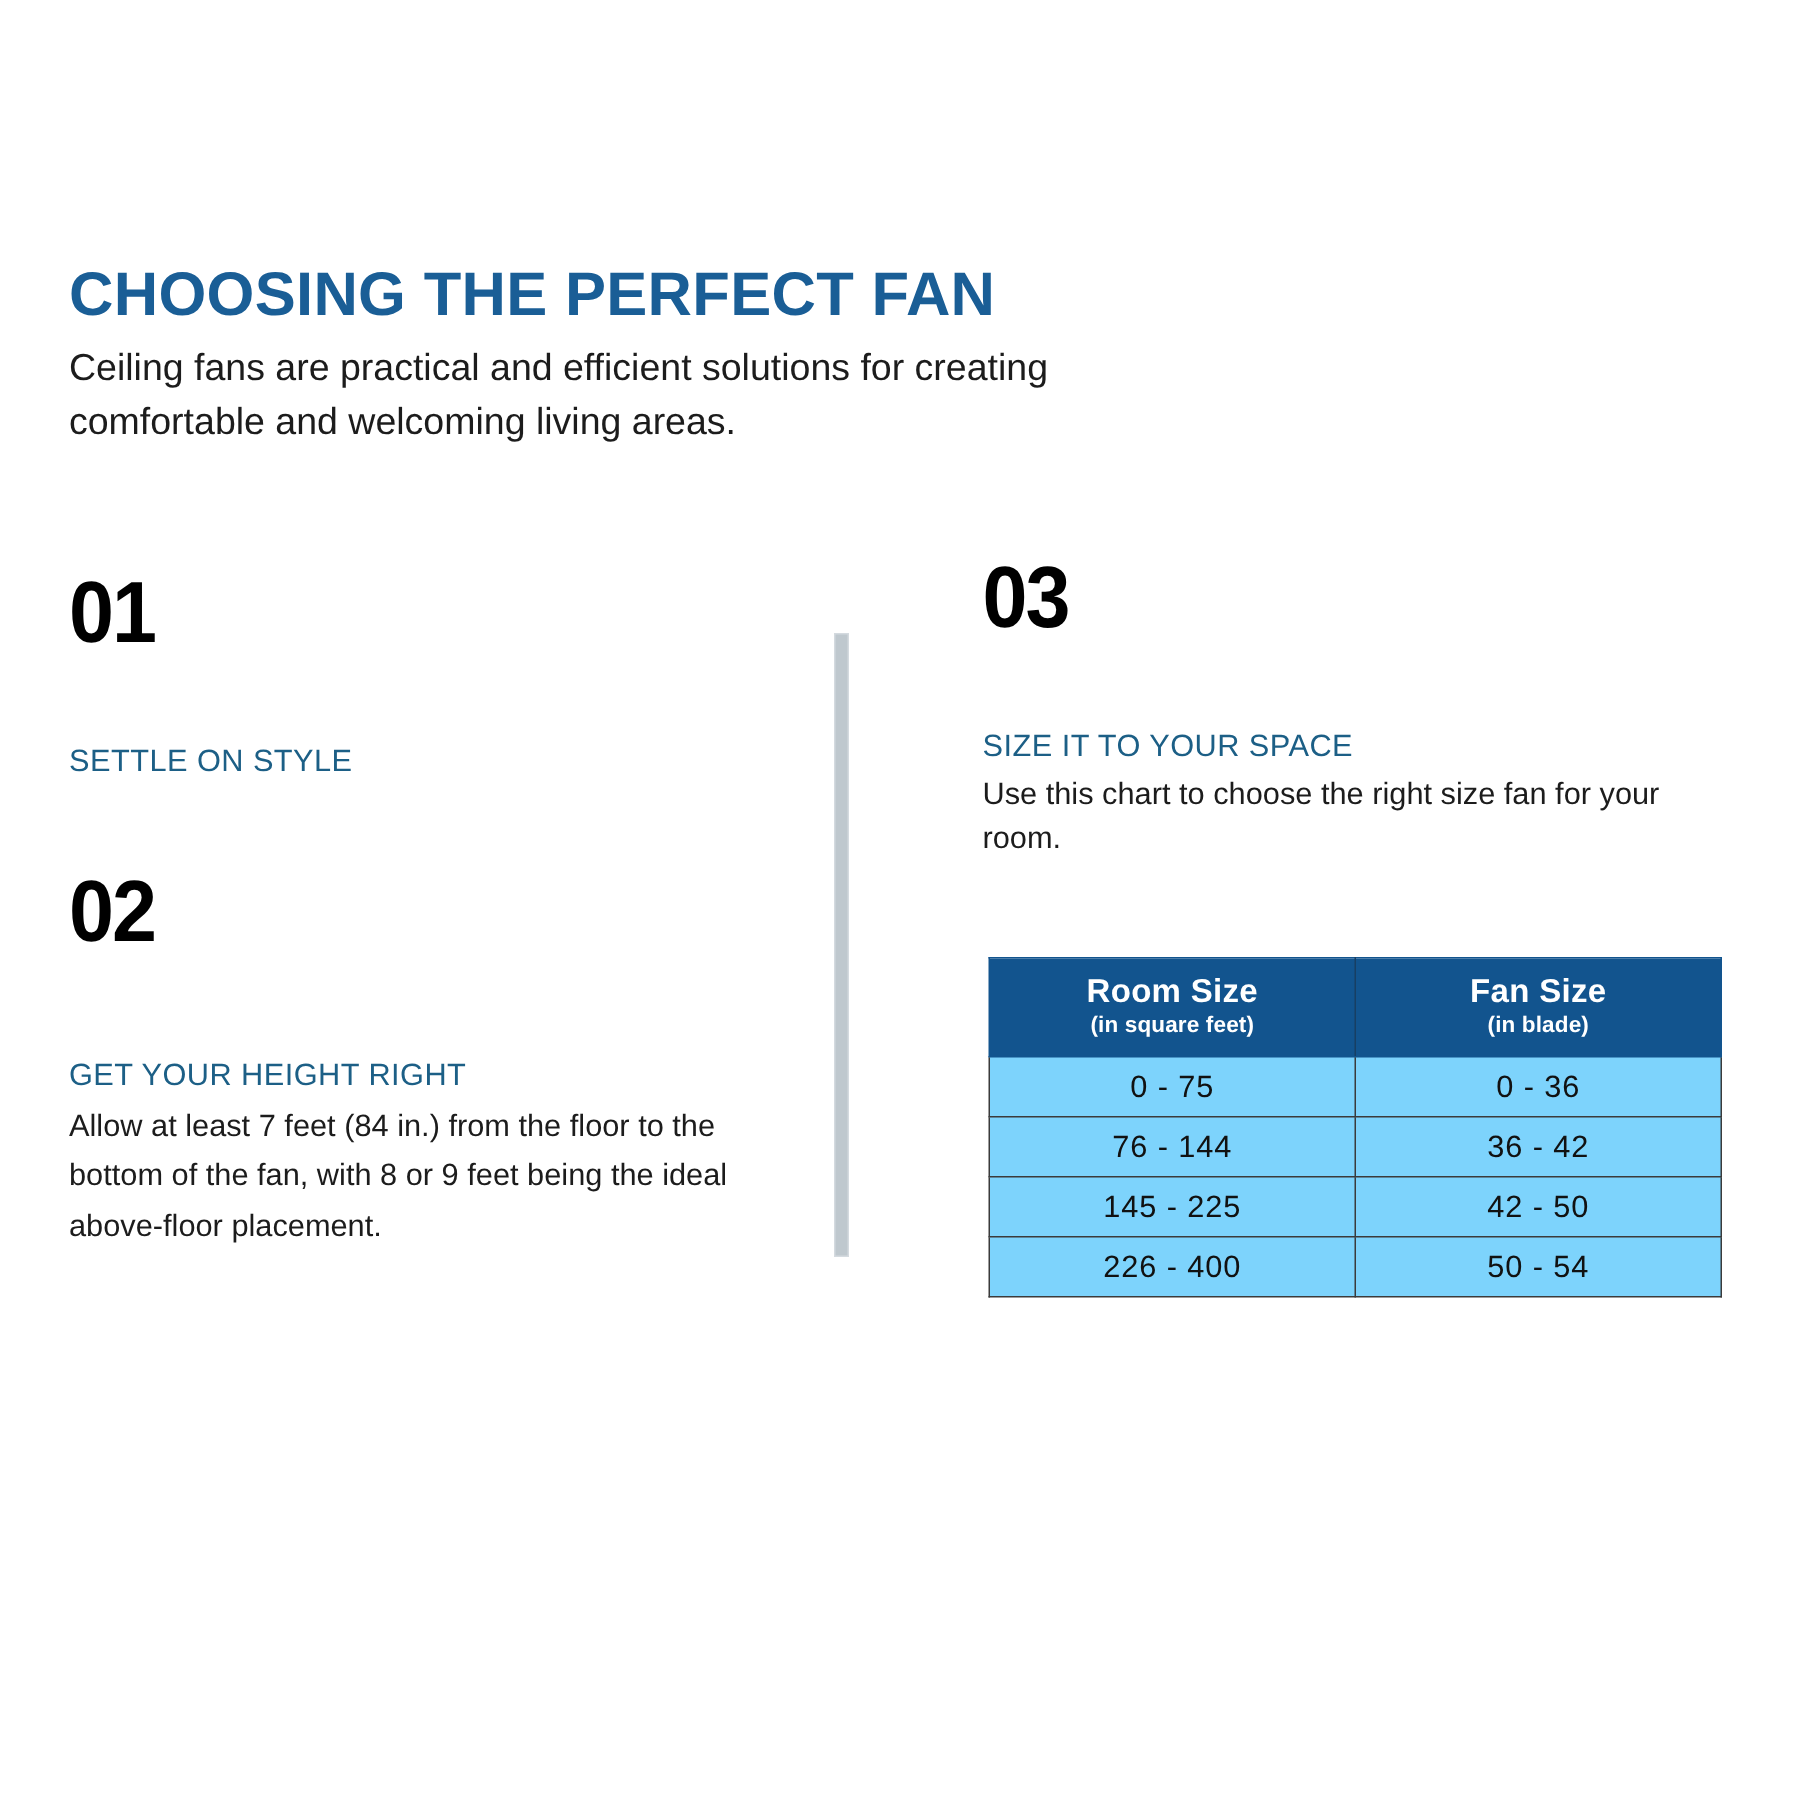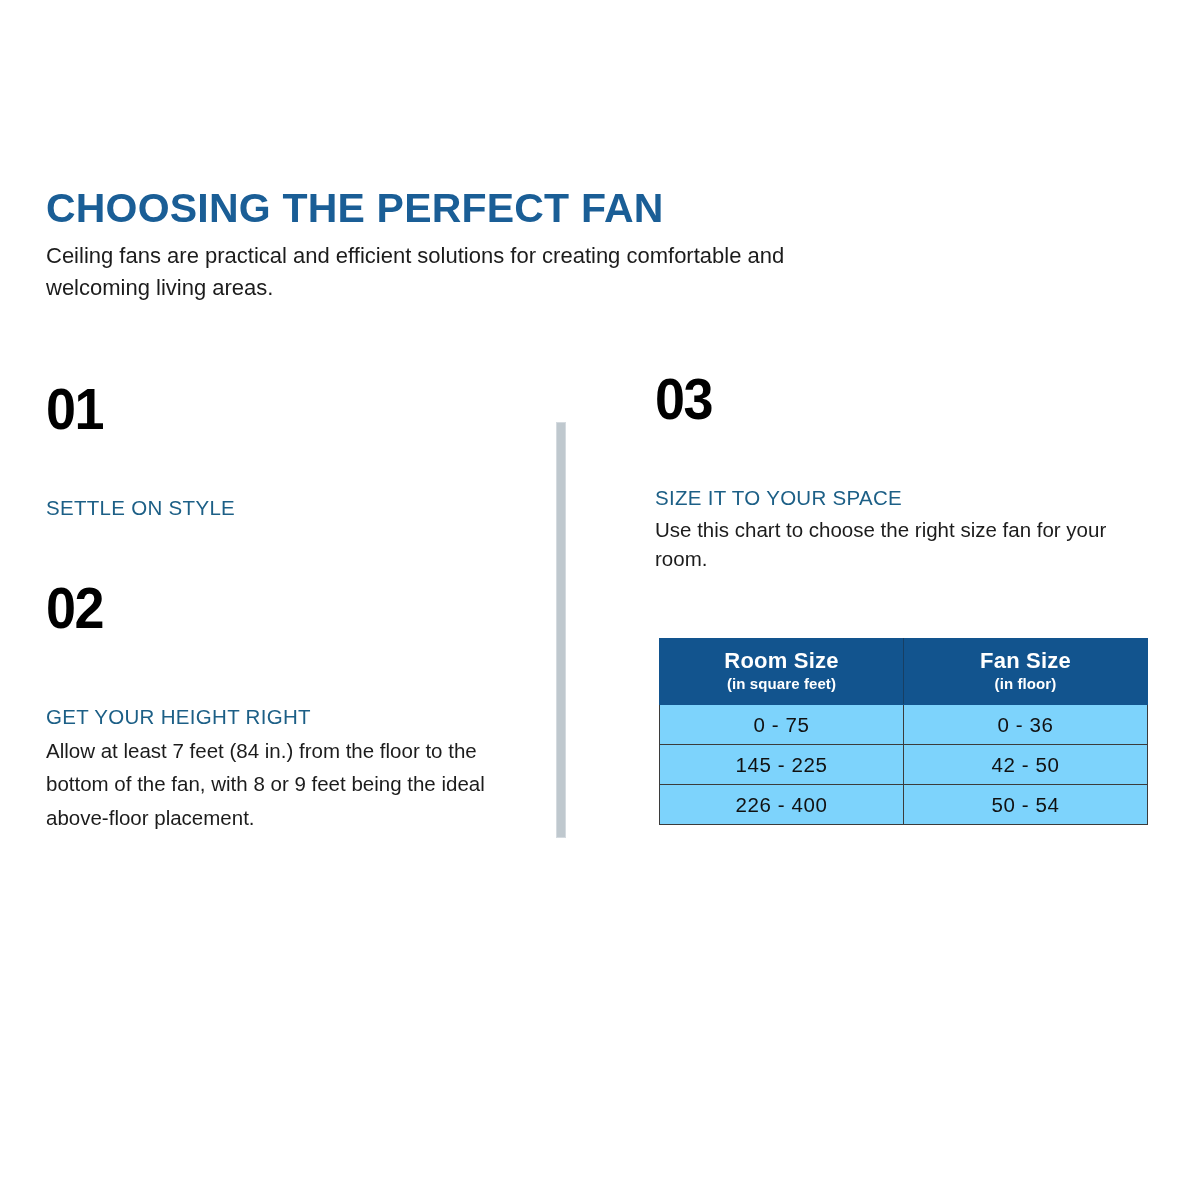--- a/index.html
+++ b/index.html
@@ -13,35 +13,35 @@
     position: relative;
     font-family: "Liberation Sans", sans-serif;
     color: #1a1a1a;
     overflow: hidden;
   }
 
   
   #header-block {
     position: absolute;
     left: 46px;
-    top: 186px;
+    top: 174px;
     width: 800px;
   }
   #page-title {
     font-family: "Liberation Sans", sans-serif;
     font-size: 41px;
     font-weight: bold;
     letter-spacing: 0.2px;
     color: #1A5E96;
     line-height: 1.08;
     margin: 0 0 10px 0;
     text-transform: uppercase;
   }
   #page-subtitle {
-    font-size: 22px;
+    font-size: 25px;
     line-height: 1.42;
     color: #1c1c1c;
     margin: 0;
     max-width: 770px;
   }
 
   
   #left-column {
     position: absolute;
     left: 46px;
@@ -204,30 +204,34 @@
 <div id="size-table-wrap">
   <table id="size-table">
     <thead>
       <tr>
         <th class="col-divider-left">
           <span class="th-main">Room Size</span>
           <span class="th-sub">(in square feet)</span>
         </th>
         <th>
           <span class="th-main">Fan Size</span>
-          <span class="th-sub">(in floor)</span>
+          <span class="th-sub">(in blade)</span>
         </th>
       </tr>
     </thead>
     <tbody>
       <tr>
         <td>0 - 75</td>
         <td>0 - 36</td>
       </tr>
       <tr>
+        <td>76 - 144</td>
+        <td>36 - 42</td>
+      </tr>
+      <tr>
         <td>145 - 225</td>
         <td>42 - 50</td>
       </tr>
       <tr>
         <td>226 - 400</td>
         <td>50 - 54</td>
       </tr>
     </tbody>
   </table>
 </div>

